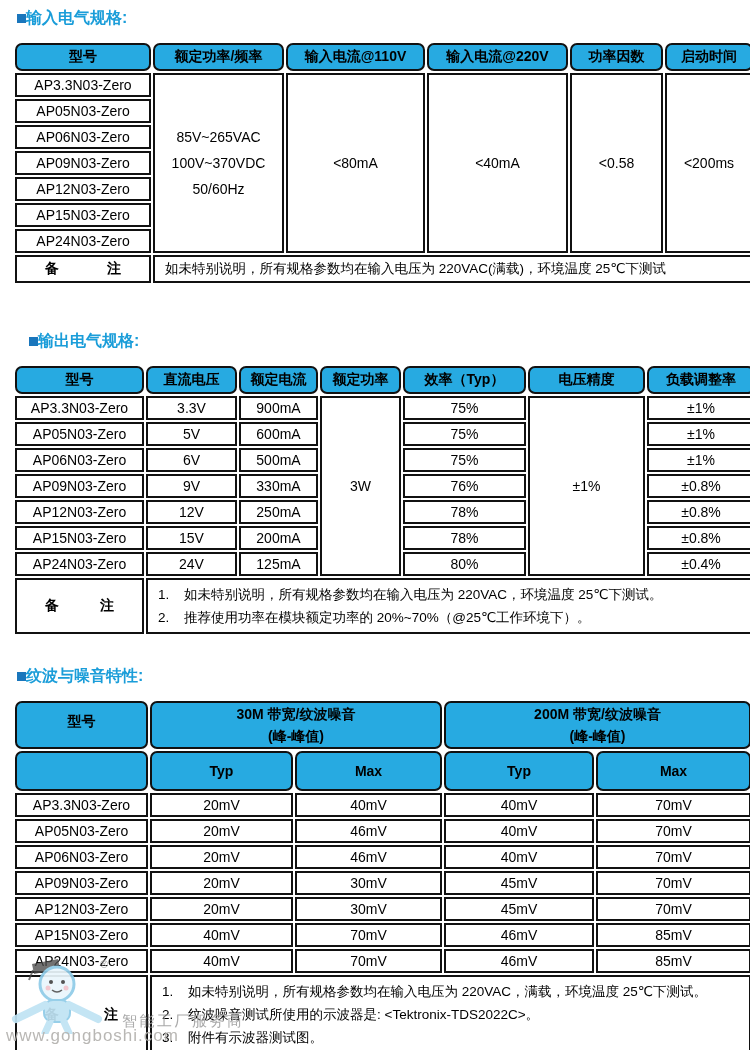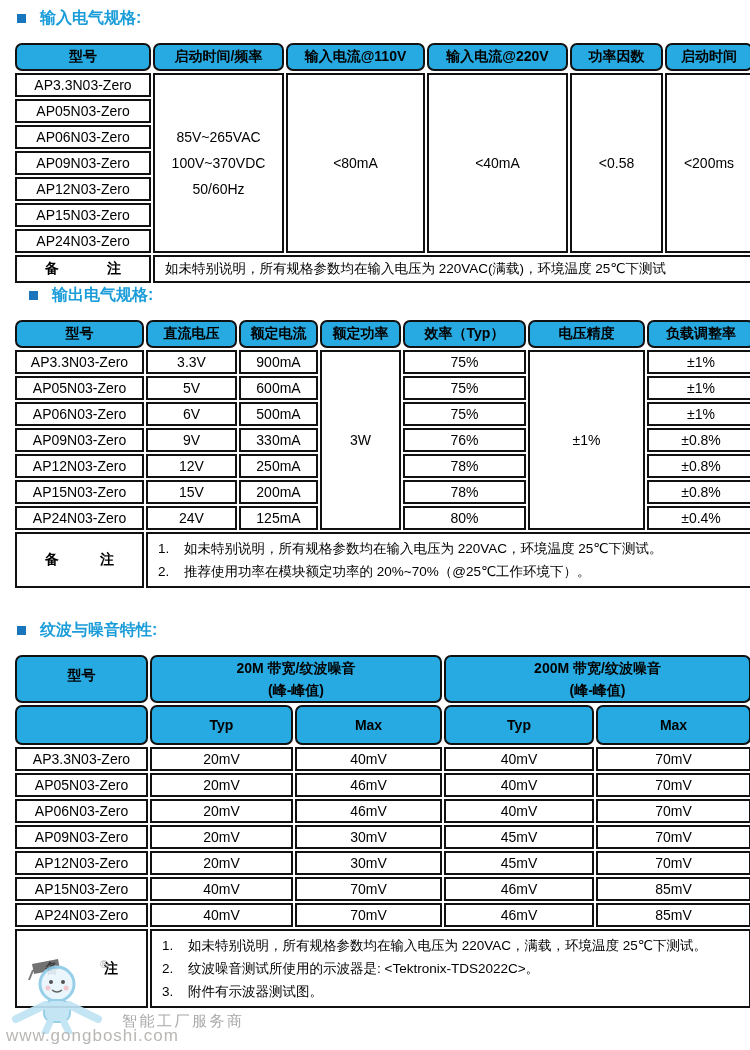--- a/index.html
+++ b/index.html
@@ -13,31 +13,31 @@
   body{
     width:750px;height:1050px;
     font-family:"Liberation Sans","DejaVu Sans",sans-serif;
     color:#000;
     padding:8px 11px 0 13px;
     box-sizing:border-box;
     position:relative;
     overflow:hidden;
   }
   .section-title{
-    display:flex;align-items:center;gap:14px;
+    display:flex;align-items:center;
     color:var(--title-color);
     font-size:16px;font-weight:bold;
     margin:0 0 12px 4px;
     text-align:center;
   }
   .section-title .bullet{
     width:9px;height:9px;background:var(--bullet-color);
     flex:0 0 auto;
   }
-  .sec2{padding-left:12px;}
+  .sec2{margin-top:46px;padding-left:12px;}
   .sec3{margin-top:30px;}
   table{
     border-collapse:separate;
     border-spacing:2px;
     table-layout:fixed;
     width:728px;
   }
   th,td{
     border:2px solid var(--border-color);
     box-sizing:border-box;
@@ -105,21 +105,21 @@
       <col style="width:136px">
       <col style="width:131px">
       <col style="width:139px">
       <col style="width:141px">
       <col style="width:93px">
       <col style="width:88px">
     </colgroup>
   <tbody>
       <tr>
     <th>型号</th>
-    <th>启动时间/频率</th>
+    <th>额定功率/频率</th>
     <th>输入电流@110V</th>
     <th>输入电流@220V</th>
     <th>功率因数</th>
     <th>启动时间</th>
   </tr>
   <tr>
     <td>AP3.3N03-Zero</td>
     <td class="vr-cell" rowspan="7">
       <div>85V~265VAC</div>
       <div>100V~370VDC</div>
@@ -267,21 +267,21 @@
       <col style="width:133px">
       <col style="width:143px">
       <col style="width:147px">
       <col style="width:150px">
       <col style="width:155px">
     </colgroup>
   <tbody>
       <tr>
     <th class="group-th model-th">型号</th>
     <th colspan="2" class="group-th">
-      <div>20M 带宽/纹波噪音</div>
+      <div>30M 带宽/纹波噪音</div>
       <div>(峰-峰值)</div>
     </th>
     <th colspan="2" class="group-th">
       <div>200M 带宽/纹波噪音</div>
       <div>(峰-峰值)</div>
     </th>
   </tr>
   <tr>
     <th class="sub-th"></th>
     <th class="sub-th">Typ</th>

